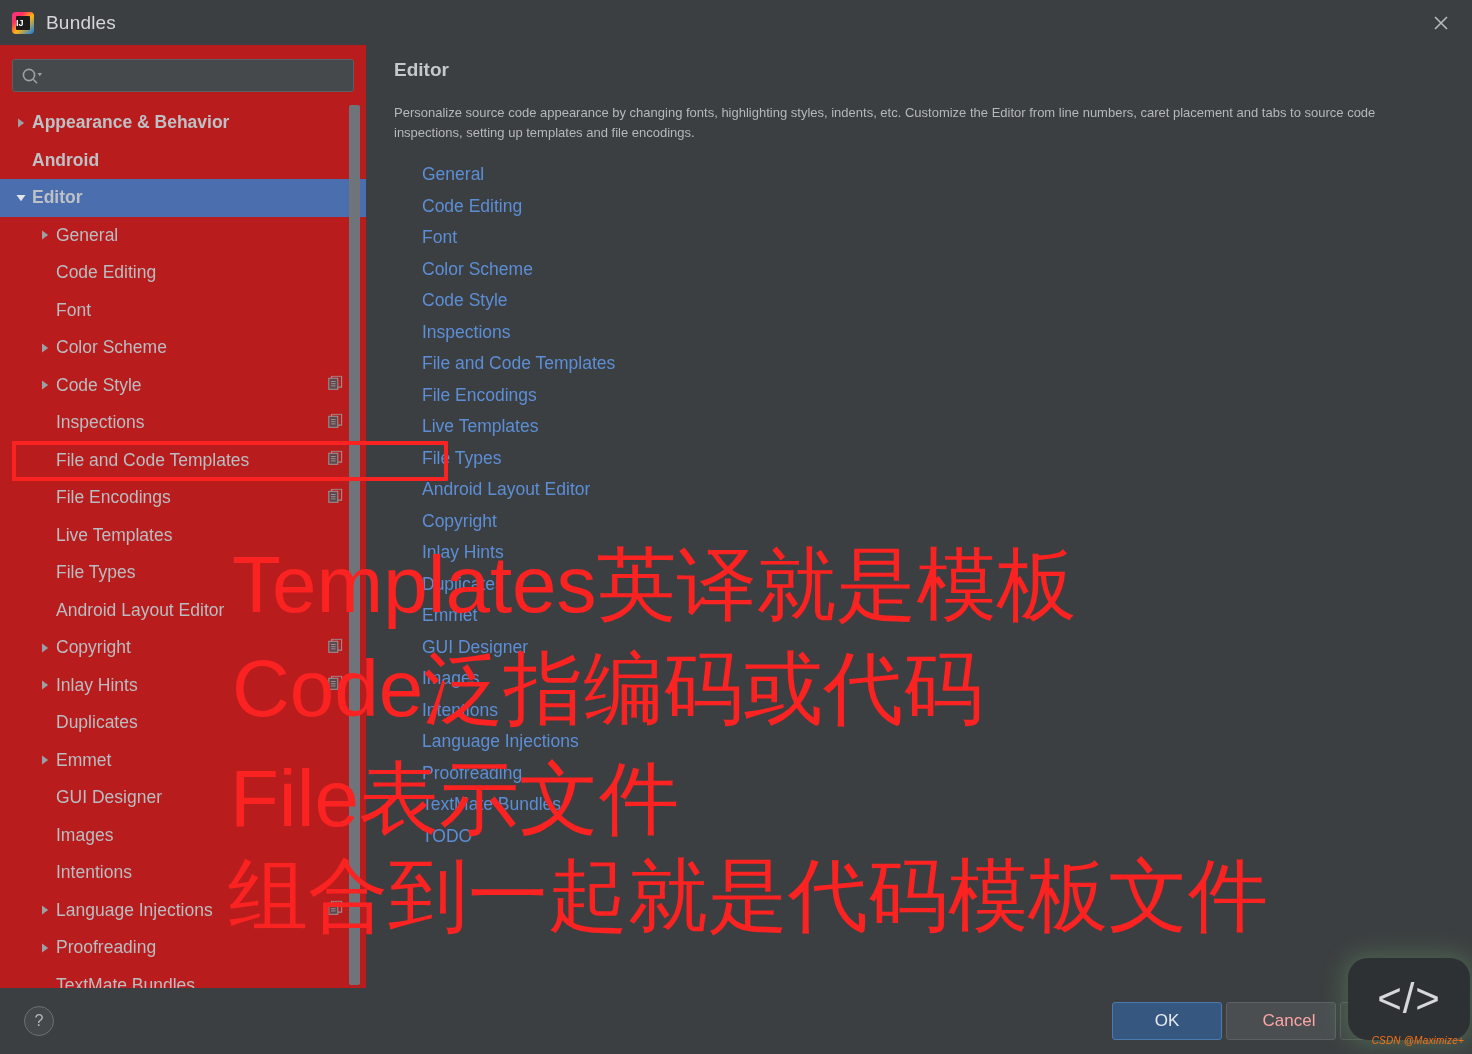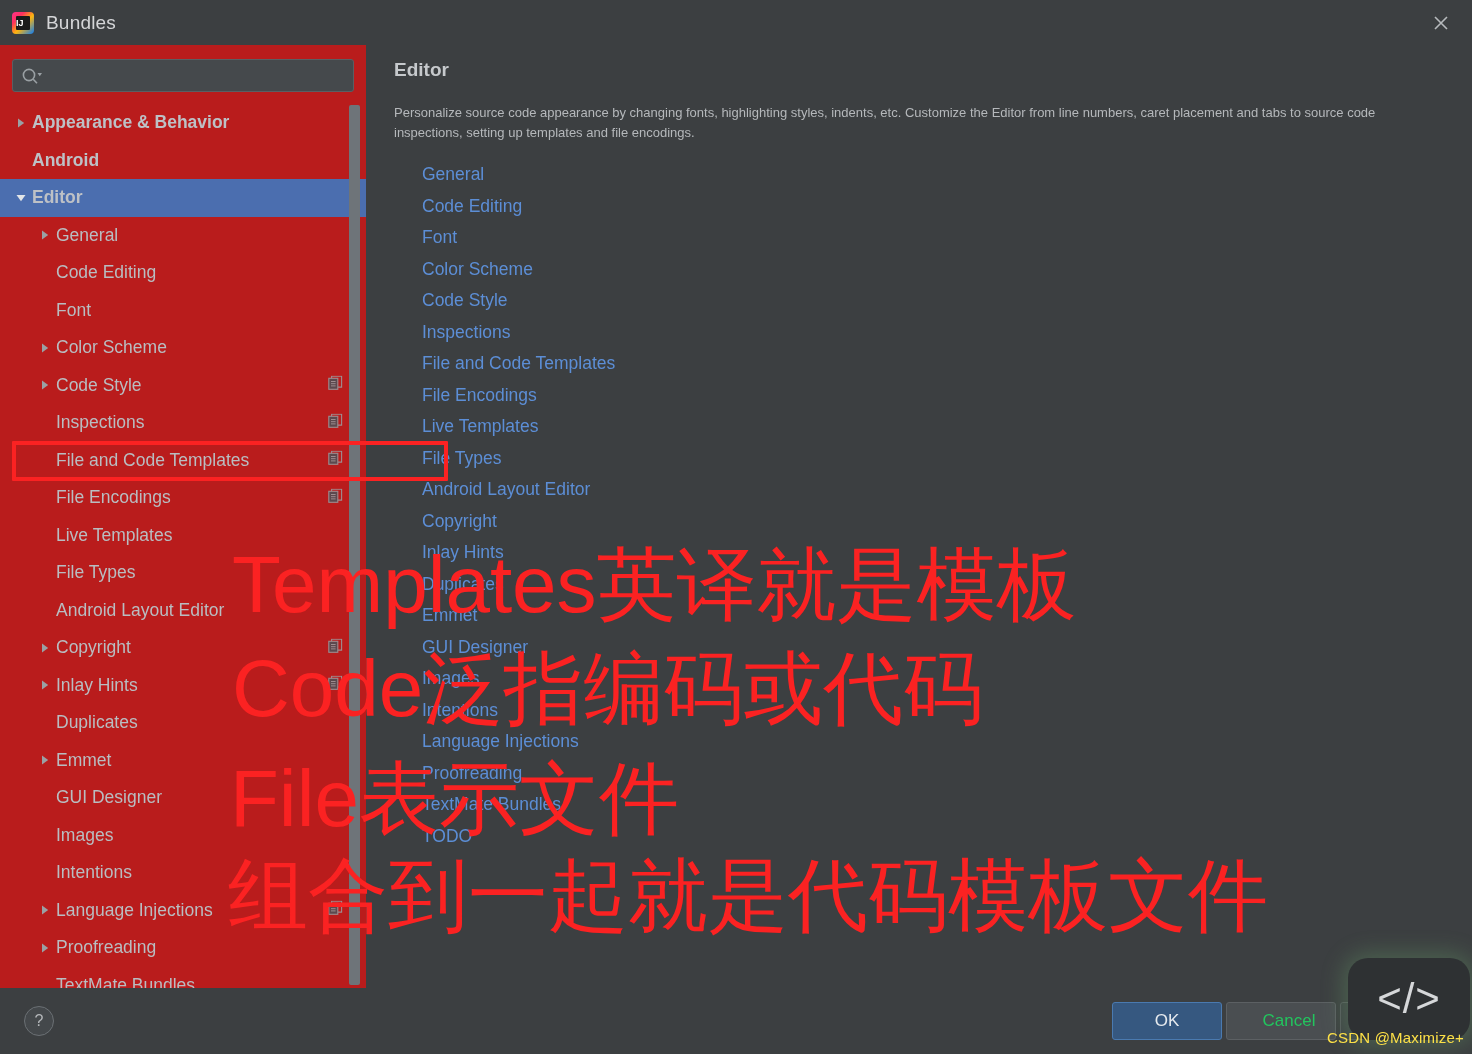--- a/index.html
+++ b/index.html
@@ -116,21 +116,21 @@
     display: flex; align-items: center; justify-content: center; cursor: pointer;
     background: #44484b;
   }
   .btn-group { margin-left: auto; display: flex; align-items: center; gap: 4px; margin-right: 22px; }
   .btn {
     min-width: 110px; height: 38px; border-radius: 3px; font-size: 17px;
     display: flex; align-items: center; justify-content: center; cursor: pointer;
     border: 1px solid transparent; font-family: "Liberation Sans", sans-serif;
   }
   .btn-primary { background: #365880; border-color: #4a7ab0; color: #e6eaee; }
-  .btn-default { background: #4a4e51; border-color: #5c6063; color: #22c55e; padding-left: 16px; }
+  .btn-default { background: #4a4e51; border-color: #5c6063; color: #fca5a5; padding-left: 16px; }
   .btn-disabled { background: #3f4346; border-color: #55595c; color: #7c8083; cursor: default; }
 
   
   .annot {
     position: absolute; color: #fb2222; font-size: 76px; line-height: 1;
     white-space: nowrap; pointer-events: none;
     font-family: "Liberation Sans", "DejaVu Sans", sans-serif;
   }
   .red-box {
     position: absolute; left: 12px; top: 441px; width: 436px; height: 40px;
@@ -141,21 +141,21 @@
   .code-badge {
     position: absolute; right: 2px; bottom: 14px; width: 122px; height: 82px;
     background: #2e3133; border-radius: 20px;
     display: flex; align-items: center; justify-content: center;
     box-shadow: 0 0 22px 5px rgba(110,170,110,.32);
     color: #d6d8da; font-size: 42px; font-family: "Liberation Sans", sans-serif;
     letter-spacing: 1px;
   }
   .watermark {
     position: absolute; right: 8px; bottom: 8px;
-    color: #fde047; font-size: 15px; letter-spacing: .2px;
+    color: #f97316; font-size: 10px; letter-spacing: .2px; font-style: italic;
   }
 </style>
 </head>
 <body>
 
 <div id="app">
 
   <div class="titlebar">
     <div class="app-icon">
       <div class="sq"></div>

